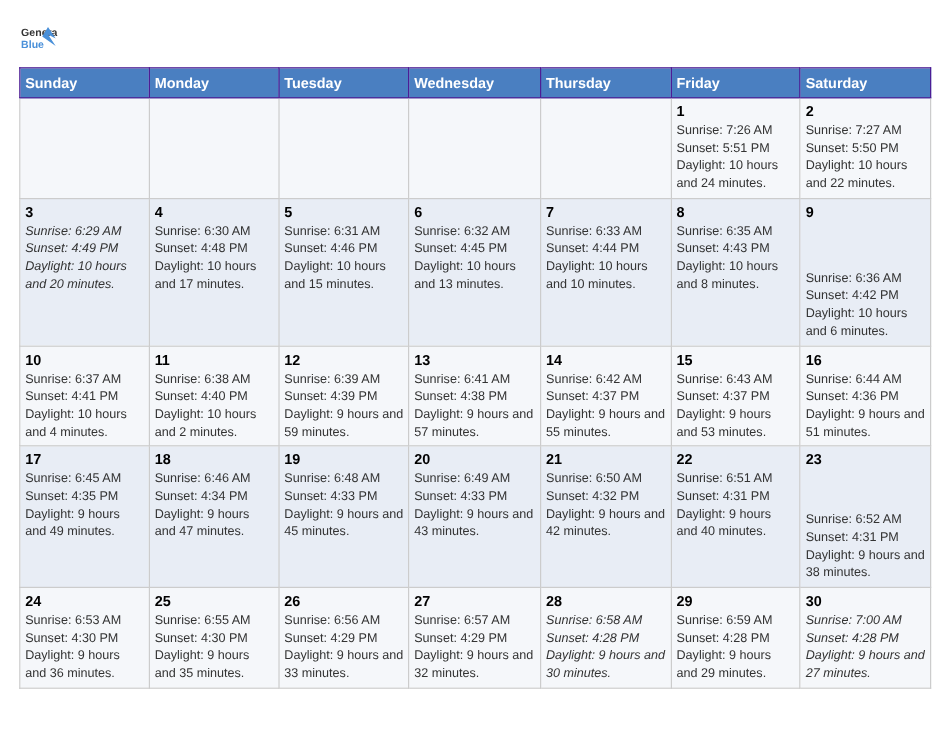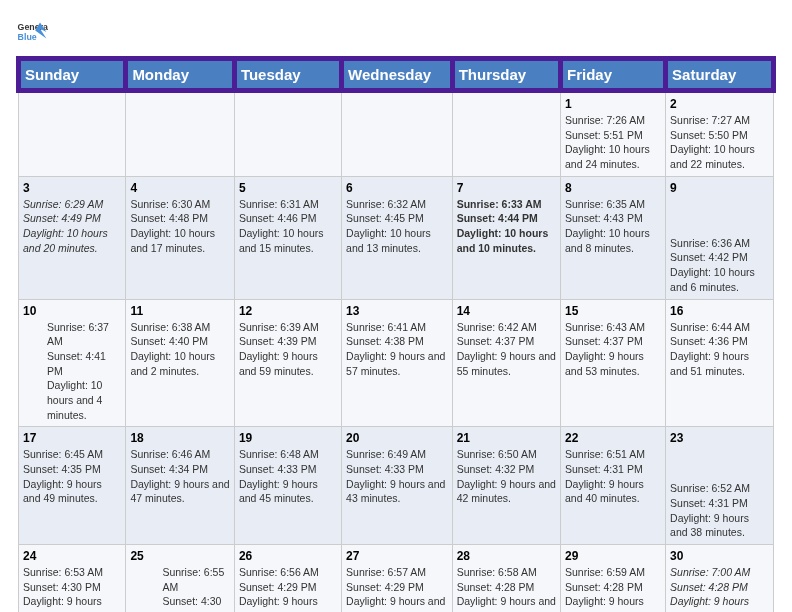--- a/index.html
+++ b/index.html
@@ -41,22 +41,22 @@
       width: 100%;
       border-collapse: collapse;
       font-size: 11px;
     }
     thead tr th {
       background-color: #4a7fc1;
       color: #fff;
       padding: 5px 4px;
       text-align: left;
       font-weight: bold;
-      font-size: 15px;
-      border: 5px solid #4c1d95;
+      font-size: 12px;
+      border: 1px solid #4c1d95;
     }
     tbody tr td {
       border: 1px solid #ccc;
       vertical-align: top;
       padding: 4px;
       height: 80px;
       width: 113px;
     }
     tbody tr:nth-child(odd) td {
       background-color: #f5f7fa;
@@ -148,41 +148,41 @@
 Daylight: 10 hours and 15 minutes.</div>
         </td>
         <td>
           <span class="day-number">6</span>
           <div class="day-info" style="white-space: pre-line;">Sunrise: 6:32 AM
 Sunset: 4:45 PM
 Daylight: 10 hours and 13 minutes.</div>
         </td>
         <td>
           <span class="day-number">7</span>
-          <div class="day-info" style="white-space: pre-line; font-weight: bold;">Sunrise: 6:33 AM
+          <div class="day-info" style="white-space: pre-line;">Sunrise: 6:33 AM
 Sunset: 4:44 PM
 Daylight: 10 hours and 10 minutes.</div>
         </td>
         <td>
           <span class="day-number">8</span>
           <div class="day-info" style="white-space: pre-line;">Sunrise: 6:35 AM
 Sunset: 4:43 PM
 Daylight: 10 hours and 8 minutes.</div>
         </td>
         <td>
           <span class="day-number">9</span>
           <div class="day-info" style="white-space: pre-line; margin-top: 41px;">Sunrise: 6:36 AM
 Sunset: 4:42 PM
 Daylight: 10 hours and 6 minutes.</div>
         </td>
       </tr>
       <tr>
         <td>
           <span class="day-number">10</span>
-          <div class="day-info" style="white-space: pre-line; margin-left: 24px;">Sunrise: 6:37 AM
+          <div class="day-info" style="white-space: pre-line;">Sunrise: 6:37 AM
 Sunset: 4:41 PM
 Daylight: 10 hours and 4 minutes.</div>
         </td>
         <td>
           <span class="day-number">11</span>
           <div class="day-info" style="white-space: pre-line;">Sunrise: 6:38 AM
 Sunset: 4:40 PM
 Daylight: 10 hours and 2 minutes.</div>
         </td>
         <td>
@@ -262,39 +262,39 @@
       </tr>
       <tr>
         <td>
           <span class="day-number">24</span>
           <div class="day-info" style="white-space: pre-line;">Sunrise: 6:53 AM
 Sunset: 4:30 PM
 Daylight: 9 hours and 36 minutes.</div>
         </td>
         <td>
           <span class="day-number">25</span>
-          <div class="day-info" style="white-space: pre-line; margin-left: 32px;">Sunrise: 6:55 AM
+          <div class="day-info" style="white-space: pre-line;">Sunrise: 6:55 AM
 Sunset: 4:30 PM
 Daylight: 9 hours and 35 minutes.</div>
         </td>
         <td>
           <span class="day-number">26</span>
           <div class="day-info" style="white-space: pre-line;">Sunrise: 6:56 AM
 Sunset: 4:29 PM
 Daylight: 9 hours and 33 minutes.</div>
         </td>
         <td>
           <span class="day-number">27</span>
           <div class="day-info" style="white-space: pre-line;">Sunrise: 6:57 AM
 Sunset: 4:29 PM
 Daylight: 9 hours and 32 minutes.</div>
         </td>
         <td>
           <span class="day-number">28</span>
-          <div class="day-info" style="white-space: pre-line;">Sunrise: 6:58 AM
+          <div class="day-info" style="white-space: pre-line; font-style: italic;">Sunrise: 6:58 AM
 Sunset: 4:28 PM
 Daylight: 9 hours and 30 minutes.</div>
         </td>
         <td>
           <span class="day-number">29</span>
           <div class="day-info" style="white-space: pre-line;">Sunrise: 6:59 AM
 Sunset: 4:28 PM
 Daylight: 9 hours and 29 minutes.</div>
         </td>
         <td>

